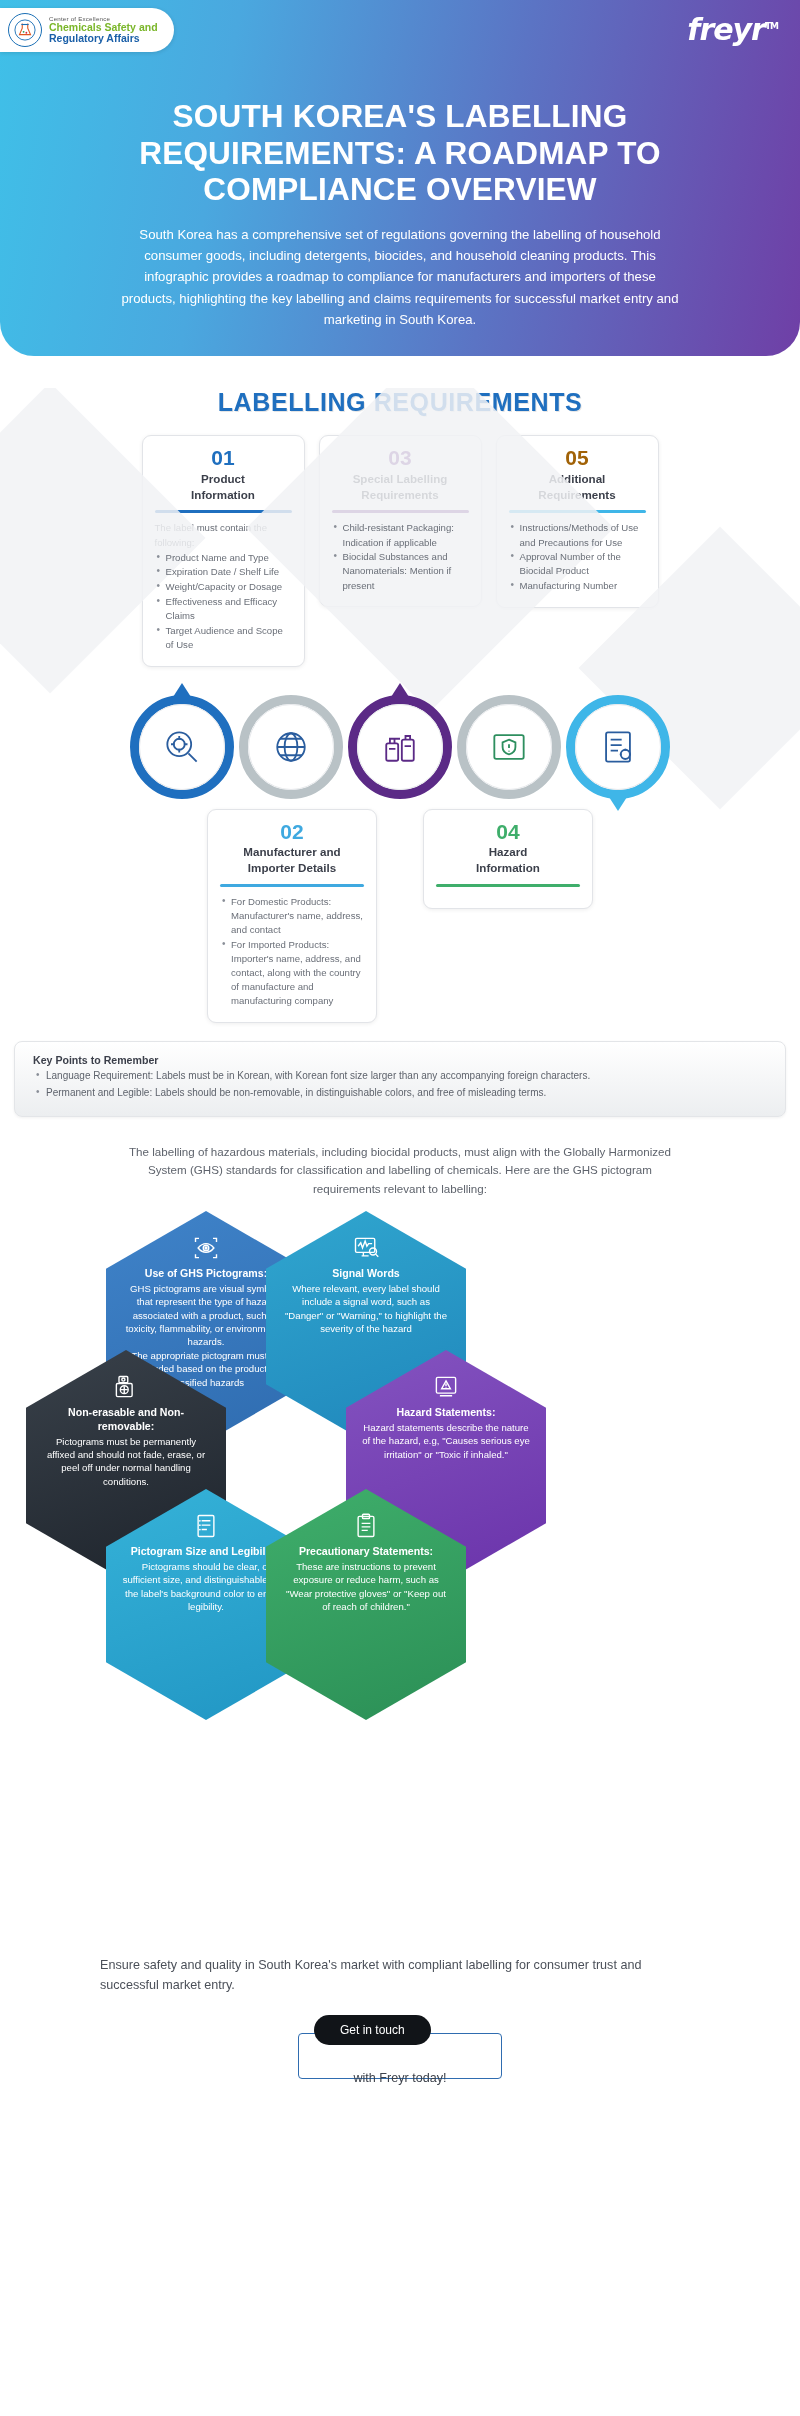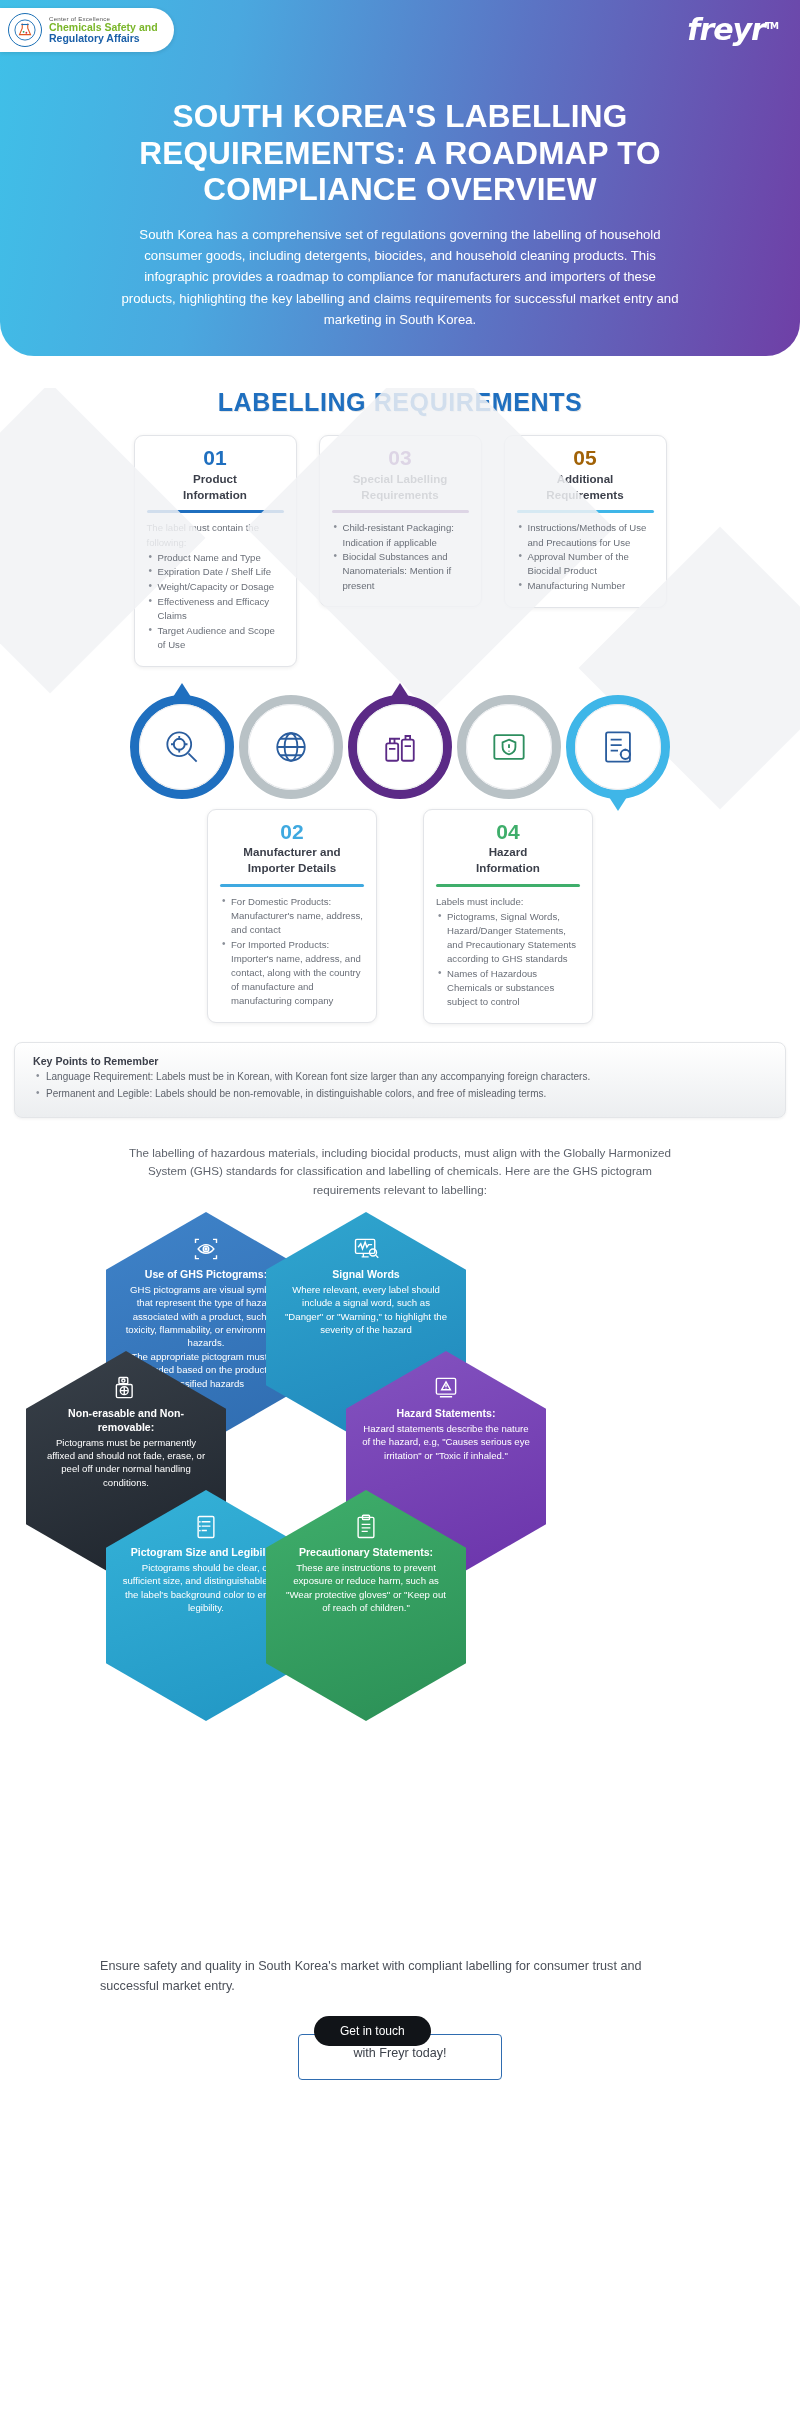--- a/index.html
+++ b/index.html
@@ -77,21 +77,21 @@
     margin: 32px 0 18px 0;
     text-transform: uppercase;
     text-shadow: 1px 1px 0 rgba(0,0,0,.10);
   }
   .bg-shapes{position:absolute;inset:0;pointer-events:none;overflow:hidden;z-index:0;}
   .bg-shapes i{position:absolute;display:block;background:#f1f2f4;opacity:.85;}
   .body-area { position: relative; z-index: 1; }
 
   
   .cards-row {
-    display: flex; justify-content: center; gap: 22px;
+    display: flex; justify-content: center; gap: 14px;
     padding: 0 14px;
     align-items: flex-start;
   }
   .card {
     background: #fff;
     border: 1px solid #e2e4e8;
     border-radius: 9px;
     box-shadow: 0 1px 4px rgba(0,0,0,.07);
     padding: 11px 12px 13px 12px;
     width: 163px;
@@ -192,21 +192,21 @@
   .cta-box {
     position: absolute; left: 8px; top: 20px; width: 204px; height: 46px;
     border: 1.6px solid #2f6cb0; border-radius: 4px;
   }
   .cta-btn {
     position: absolute; left: 24px; top: 2px;
     background: #111418; color: #fff; border-radius: 22px;
     padding: 8px 26px; font-size: 12px; font-weight: 500; white-space: nowrap;
   }
   .cta-sub {
-    position: absolute; left: 0; right:0; top: 32px; text-align: center;
+    position: absolute; left: 0; right:0; top: 58px; text-align: center;
     font-size: 12.6px; color: #3d424b; font-weight:500;
   }
   .bottombar { height: 26px; }
 </style>
 </head>
 <body>
 
 <div class="page">
 
   <div class="header">
@@ -356,27 +356,20 @@
           <ul>
               <li>For Domestic Products: Manufacturer's name, address, and contact</li>
               <li>For Imported Products: Importer's name, address, and contact, along with the country of manufacture and manufacturing company</li>
             </ul>
         </div>
       </div>
       <div class="card wide" style="width:170px;">
         <div class="card-num" style="color: rgb(63, 174, 107);">04</div>
         <div class="card-head">Hazard<br>Information</div>
         <div class="card-rule" style="background: rgb(63, 174, 107);"></div>
-        <div class="card-body">
-          <p>Labels must include:</p>
-          <ul>
-              <li>Pictograms, Signal Words, Hazard/Danger Statements, and Precautionary Statements according to GHS standards</li>
-              <li>Names of Hazardous Chemicals or substances subject to control</li>
-            </ul>
-        </div>
       </div>
     </div>
 
     <div class="keypoints">
       <div class="kp-title">Key Points to Remember</div>
       <ul>
           <li>Language Requirement: Labels must be in Korean, with Korean font size larger than any accompanying foreign characters.</li>
           <li>Permanent and Legible: Labels should be non-removable, in distinguishable colors, and free of misleading terms.</li>
         </ul>
     </div>

